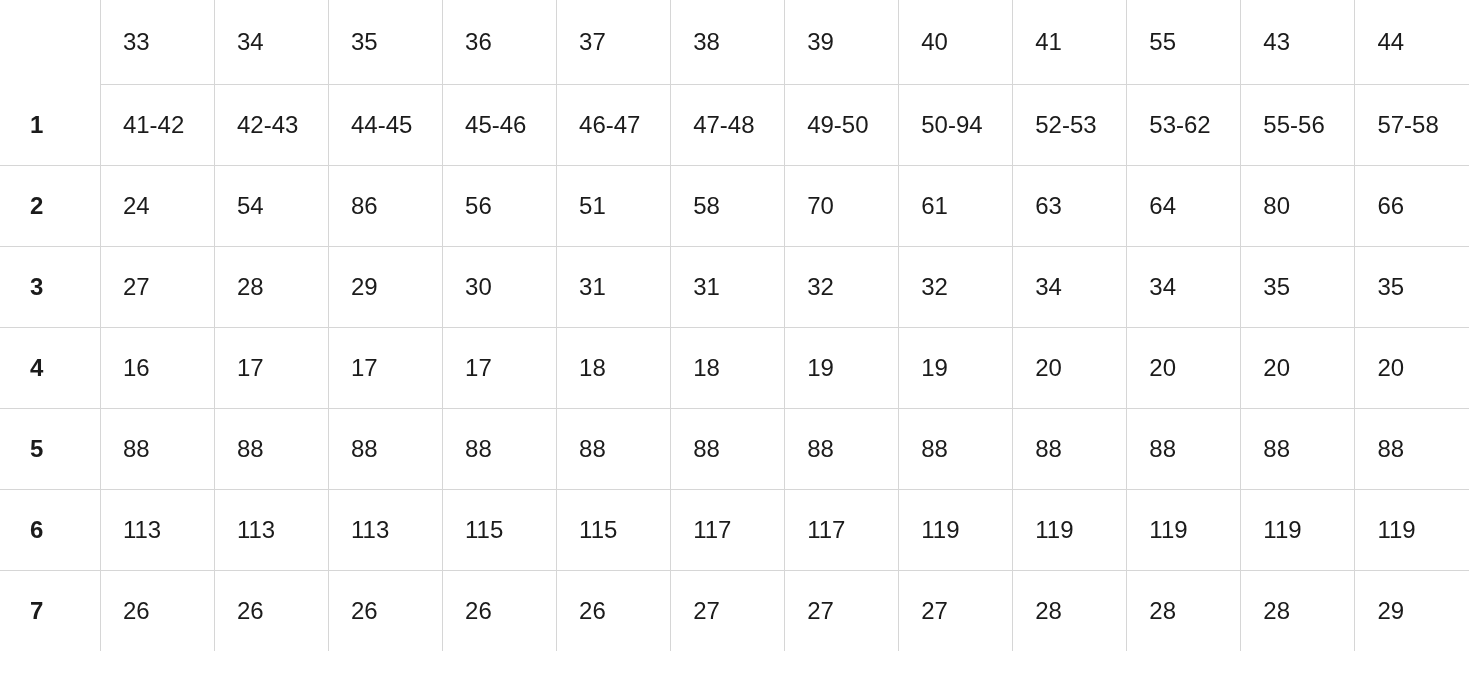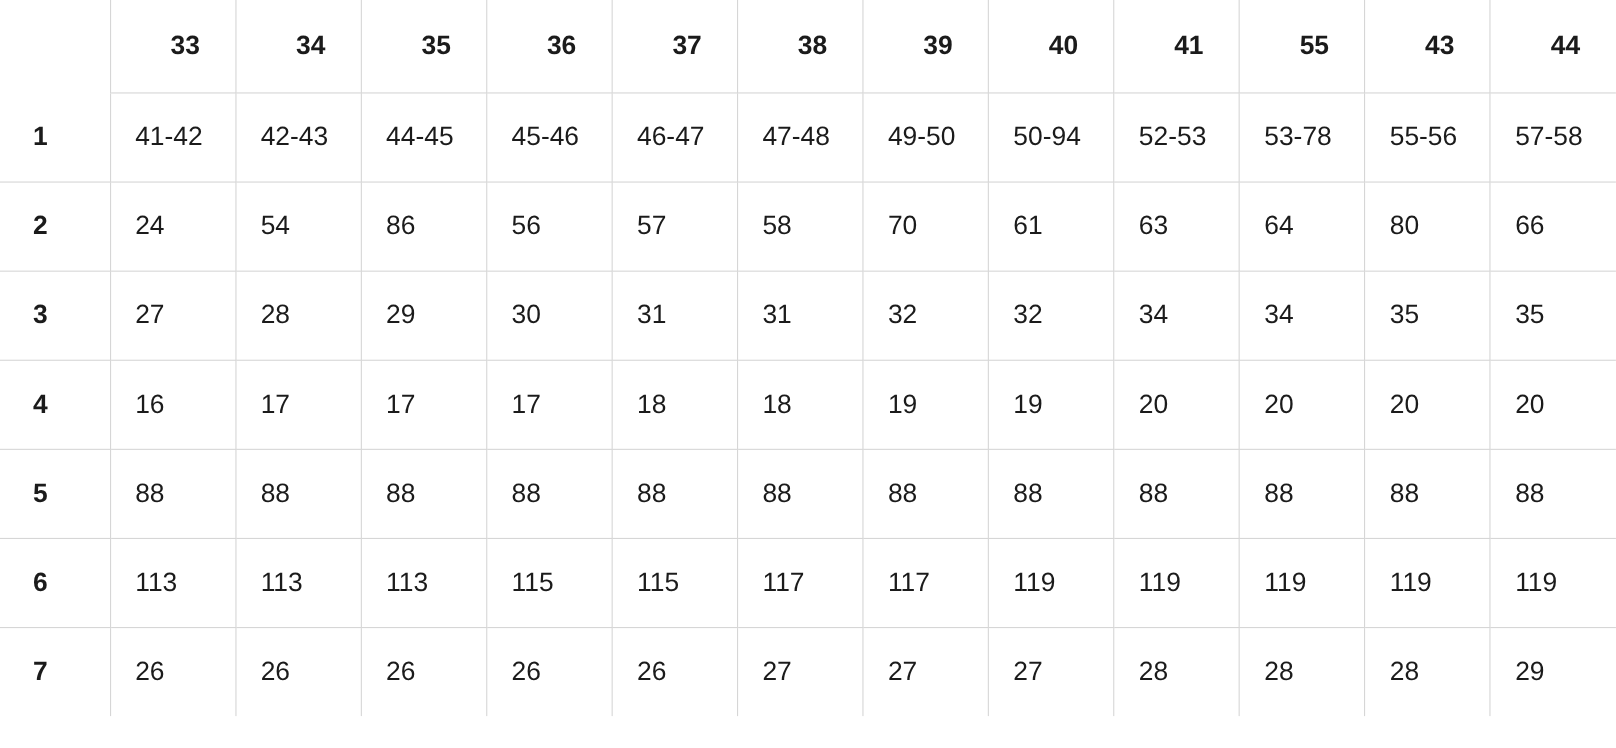--- a/index.html
+++ b/index.html
@@ -57,22 +57,21 @@
   }
   table.data-table td.last-col,
   table.data-table th.last-col {
     border-right: none;
   }
   table.data-table th.row-header {
     font-weight: 700;
     padding-left: 30px;
   }
   table.data-table td.col-header {
-    font-weight: 700;
-    text-align: center;
+    font-weight: 400;
   }
 </style>
 </head>
 <body>
 
 <div class="sheet">
   <table class="data-table">
     <colgroup>
       <col class="rowhead-col">
       <col class="data-col">
@@ -109,32 +108,32 @@
         <th class="row-header">1</th>
         <td>41-42</td>
         <td>42-43</td>
         <td>44-45</td>
         <td>45-46</td>
         <td>46-47</td>
         <td>47-48</td>
         <td>49-50</td>
         <td>50-94</td>
         <td>52-53</td>
-        <td>53-78</td>
+        <td>53-62</td>
         <td>55-56</td>
         <td class="last-col">57-58</td>
       </tr>
 
       <tr>
         <th class="row-header">2</th>
         <td>24</td>
         <td>54</td>
         <td>86</td>
         <td>56</td>
-        <td>57</td>
+        <td>51</td>
         <td>58</td>
         <td>70</td>
         <td>61</td>
         <td>63</td>
         <td>64</td>
         <td>80</td>
         <td class="last-col">66</td>
       </tr>
 
       <tr>

